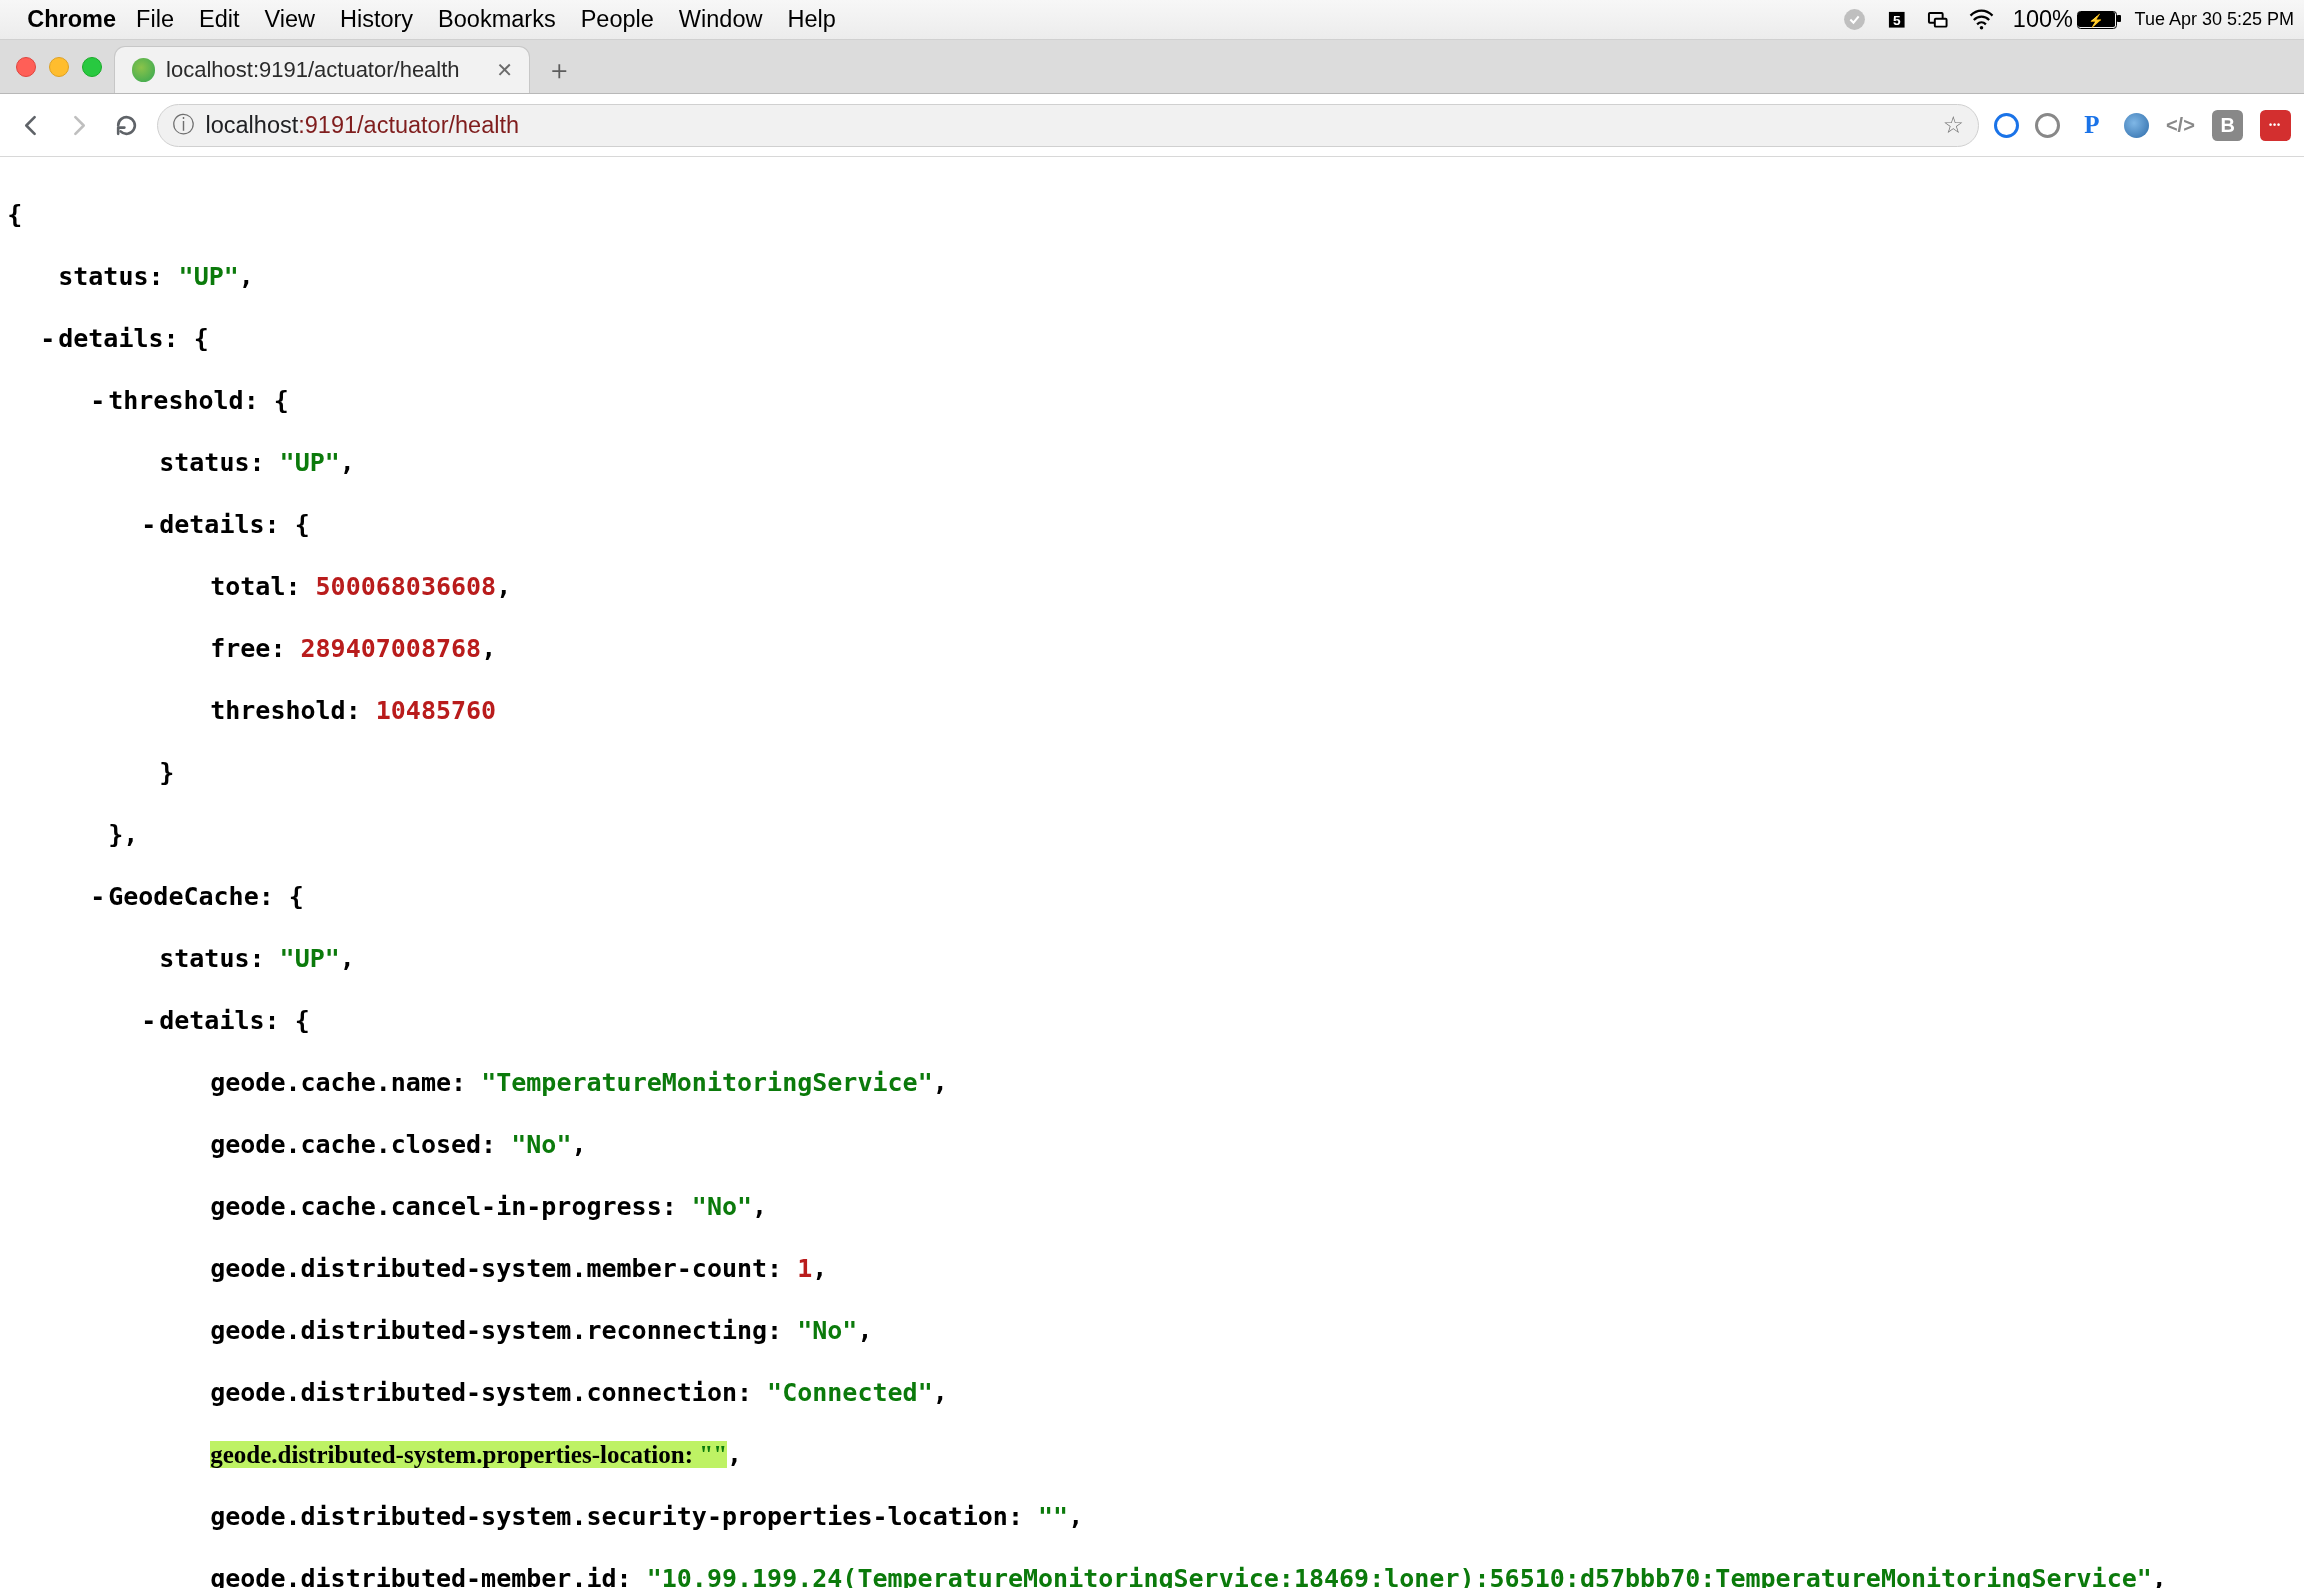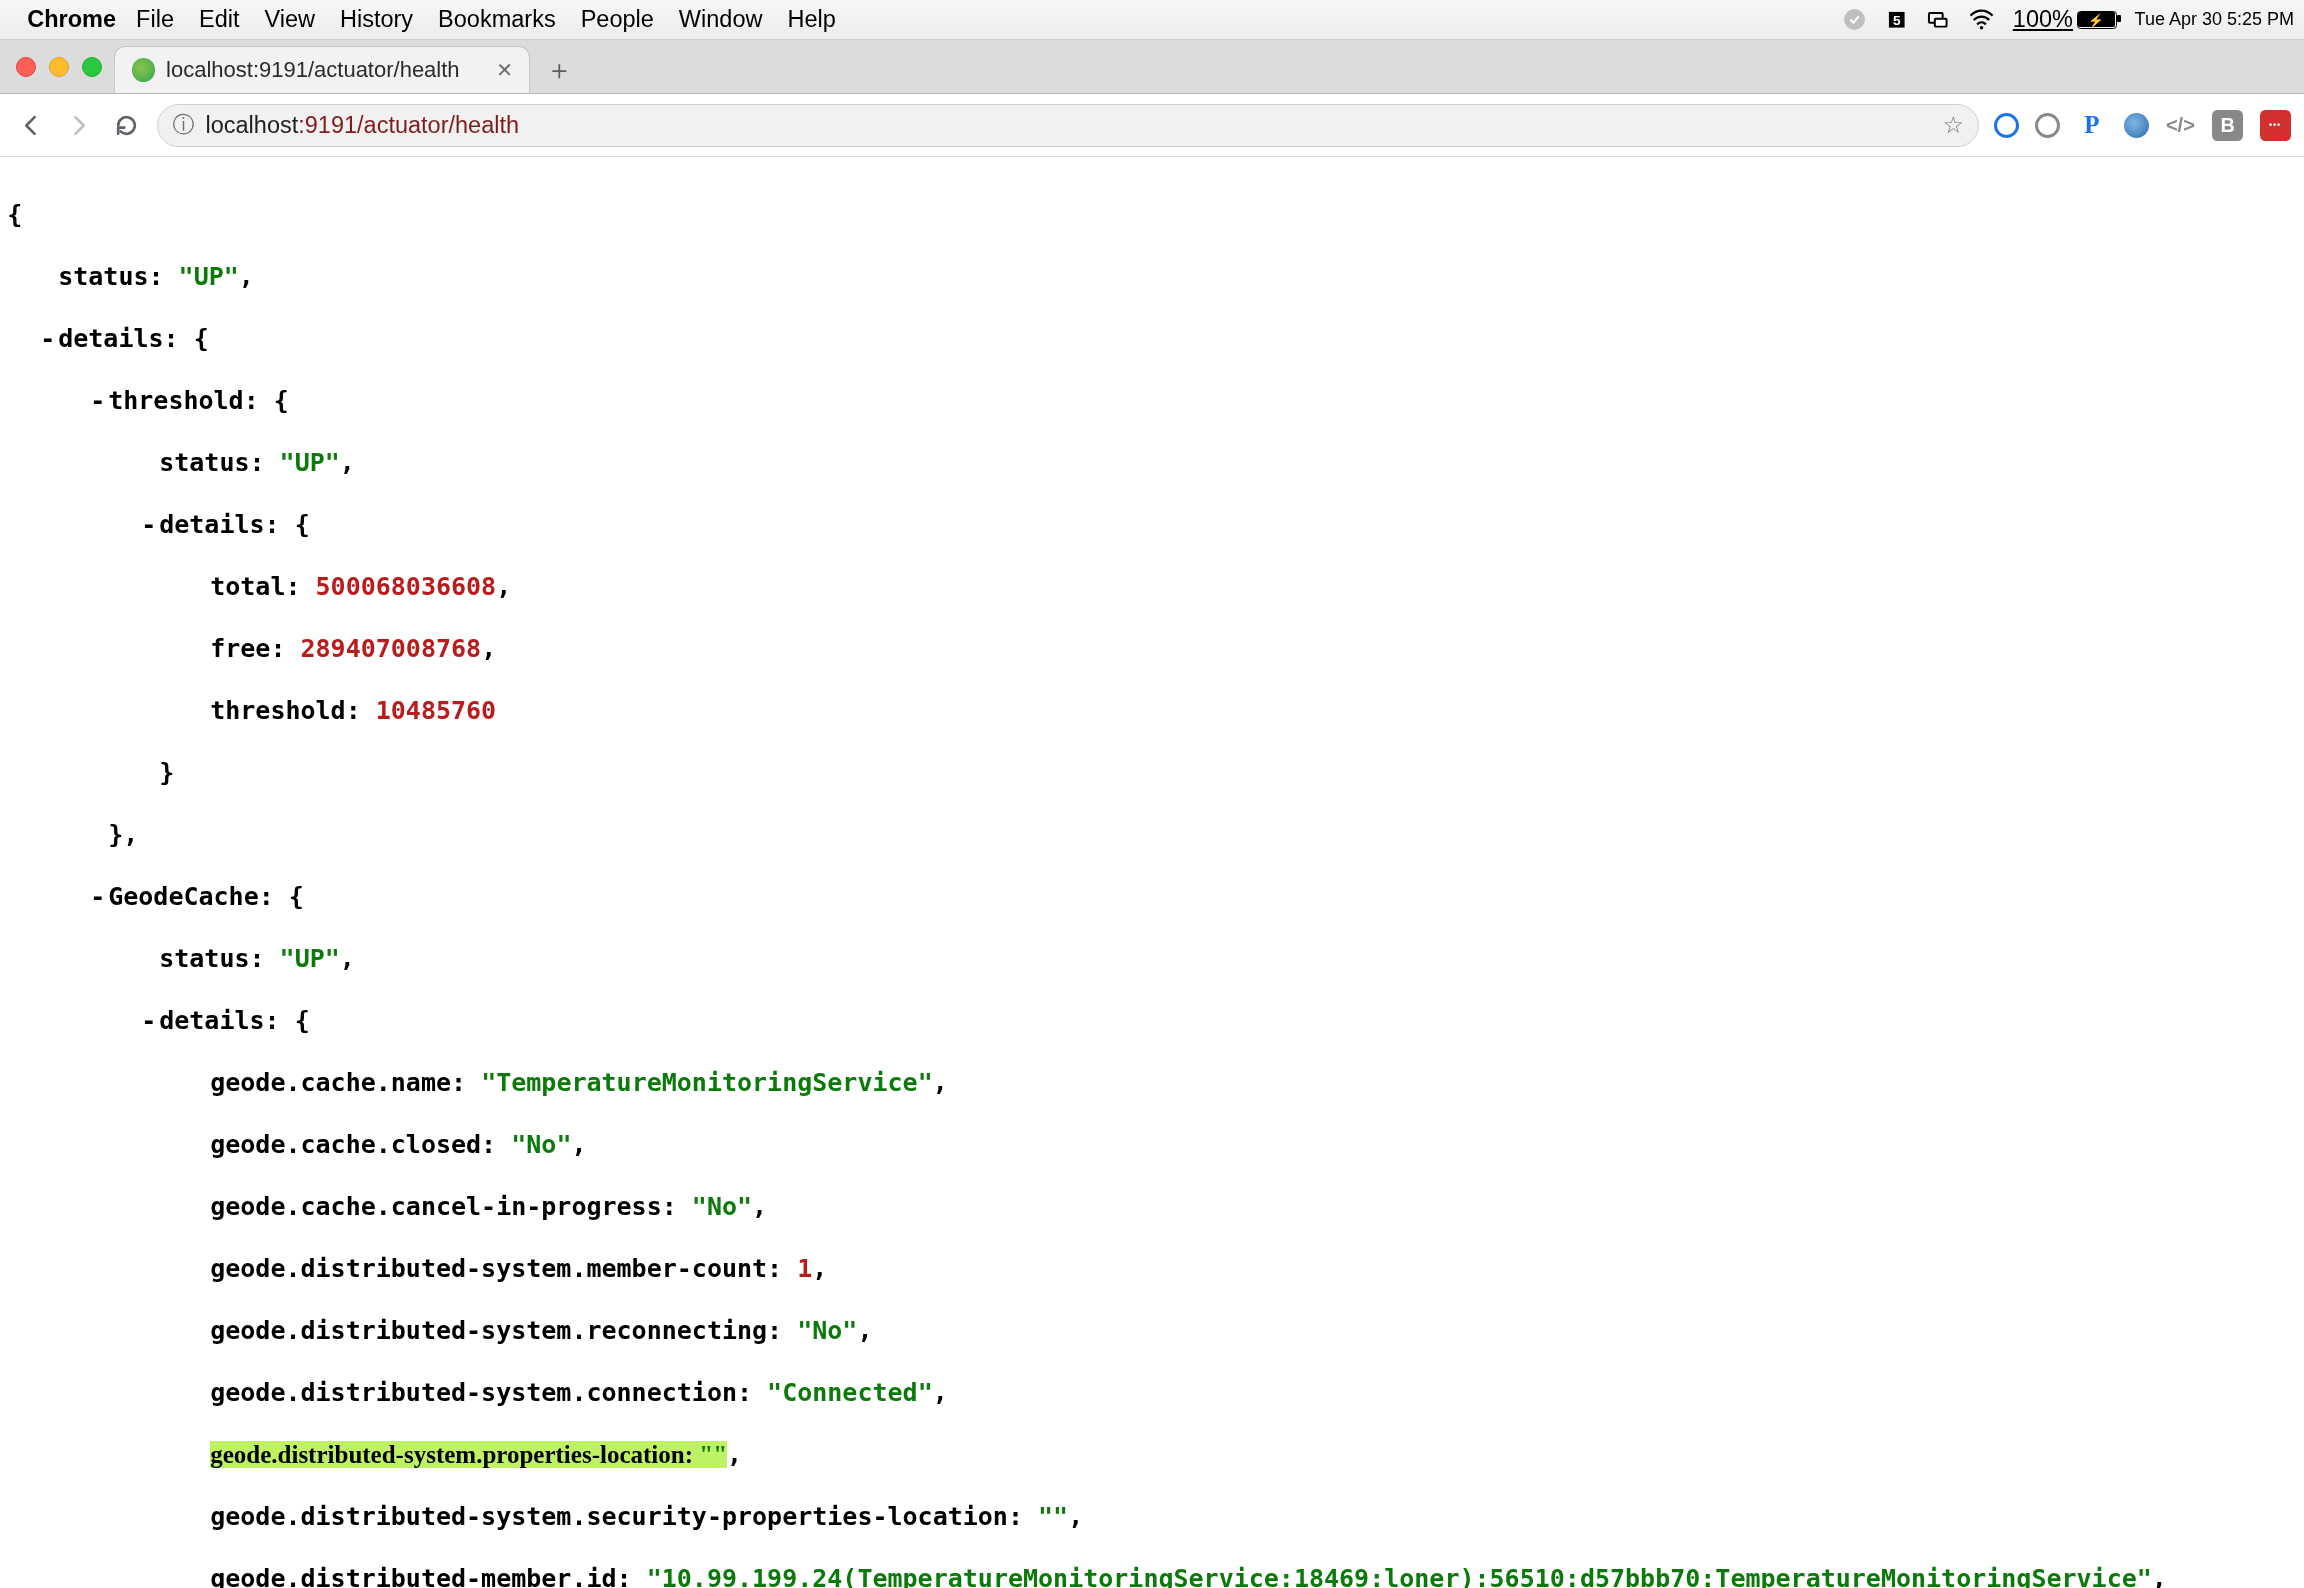--- a/index.html
+++ b/index.html
@@ -5,21 +5,21 @@
   * { margin: 0; padding: 0; box-sizing: border-box; }
   html, body { width: 2305px; height: 1588px; font-family: -apple-system, BlinkMacSystemFont, "Helvetica Neue", Arial, sans-serif; background: #ffffff; }
   
   .menubar { height: 40px; background: linear-gradient(#f7f7f7, #ececec); display: flex; align-items: center; font-size: 23.5px; color: #000; padding: 13px 11px; border-bottom: 0.9px solid #d0d0d0; }
   .menubar .apple { font-size: 25px; margin-right: 16.3px; }
   .menubar .app-name { font-weight: 600; margin-right: 20px; }
   .menubar .menu-item { margin-right: 25px; text-align: center; }
   .menubar .spacer { flex: 1; }
   .menubar .right { display: flex; align-items: center; gap: 18px; }
   .menubar .status-icon { display: inline-flex; align-items: center; justify-content: center; }
-  .menubar .battery { display: inline-flex; align-items: center; gap: 3.6px; text-decoration: underline; }
+  .menubar .battery { display: inline-flex; align-items: center; gap: 3.6px; }
   .menubar .battery-body { width: 40px; height: 18px; border: 1.8px solid #000; border-radius: 3.6px; position: relative; }
   .menubar .battery-body::after { content: ""; position: absolute; right: -5.4px; top: 3.6px; width: 3.6px; height: 7.2px; background: #000; border-radius: 0.9px; }
   .menubar .battery-fill { position: absolute; left: 0.9px; top: 0.9px; bottom: 0.9px; right: 0.9px; background: #000; border-radius: 1.8px; }
   .menubar .battery-bolt { position: absolute; left: 50%; top: 50%; transform: translate(-50%, -50%); font-size: 12.7px; color: #fff; font-weight: bold; }
   .menubar .clock { font-size: 18px; }
   
   .tabstrip { height: 54px; background: #dcdcdc; display: flex; align-items: flex-end; padding-left: 9px; border-bottom: 0.9px solid #b8b8b8; }
   .window-controls { display: flex; gap: 12.7px; align-items: center; margin: 0 12.7px 16.3px 7.2px; }
   .wc { width: 20px; height: 20px; border-radius: 50%; }
   .wc.red { background: #ff5f57; border: 0.9px solid #e0443e; }

